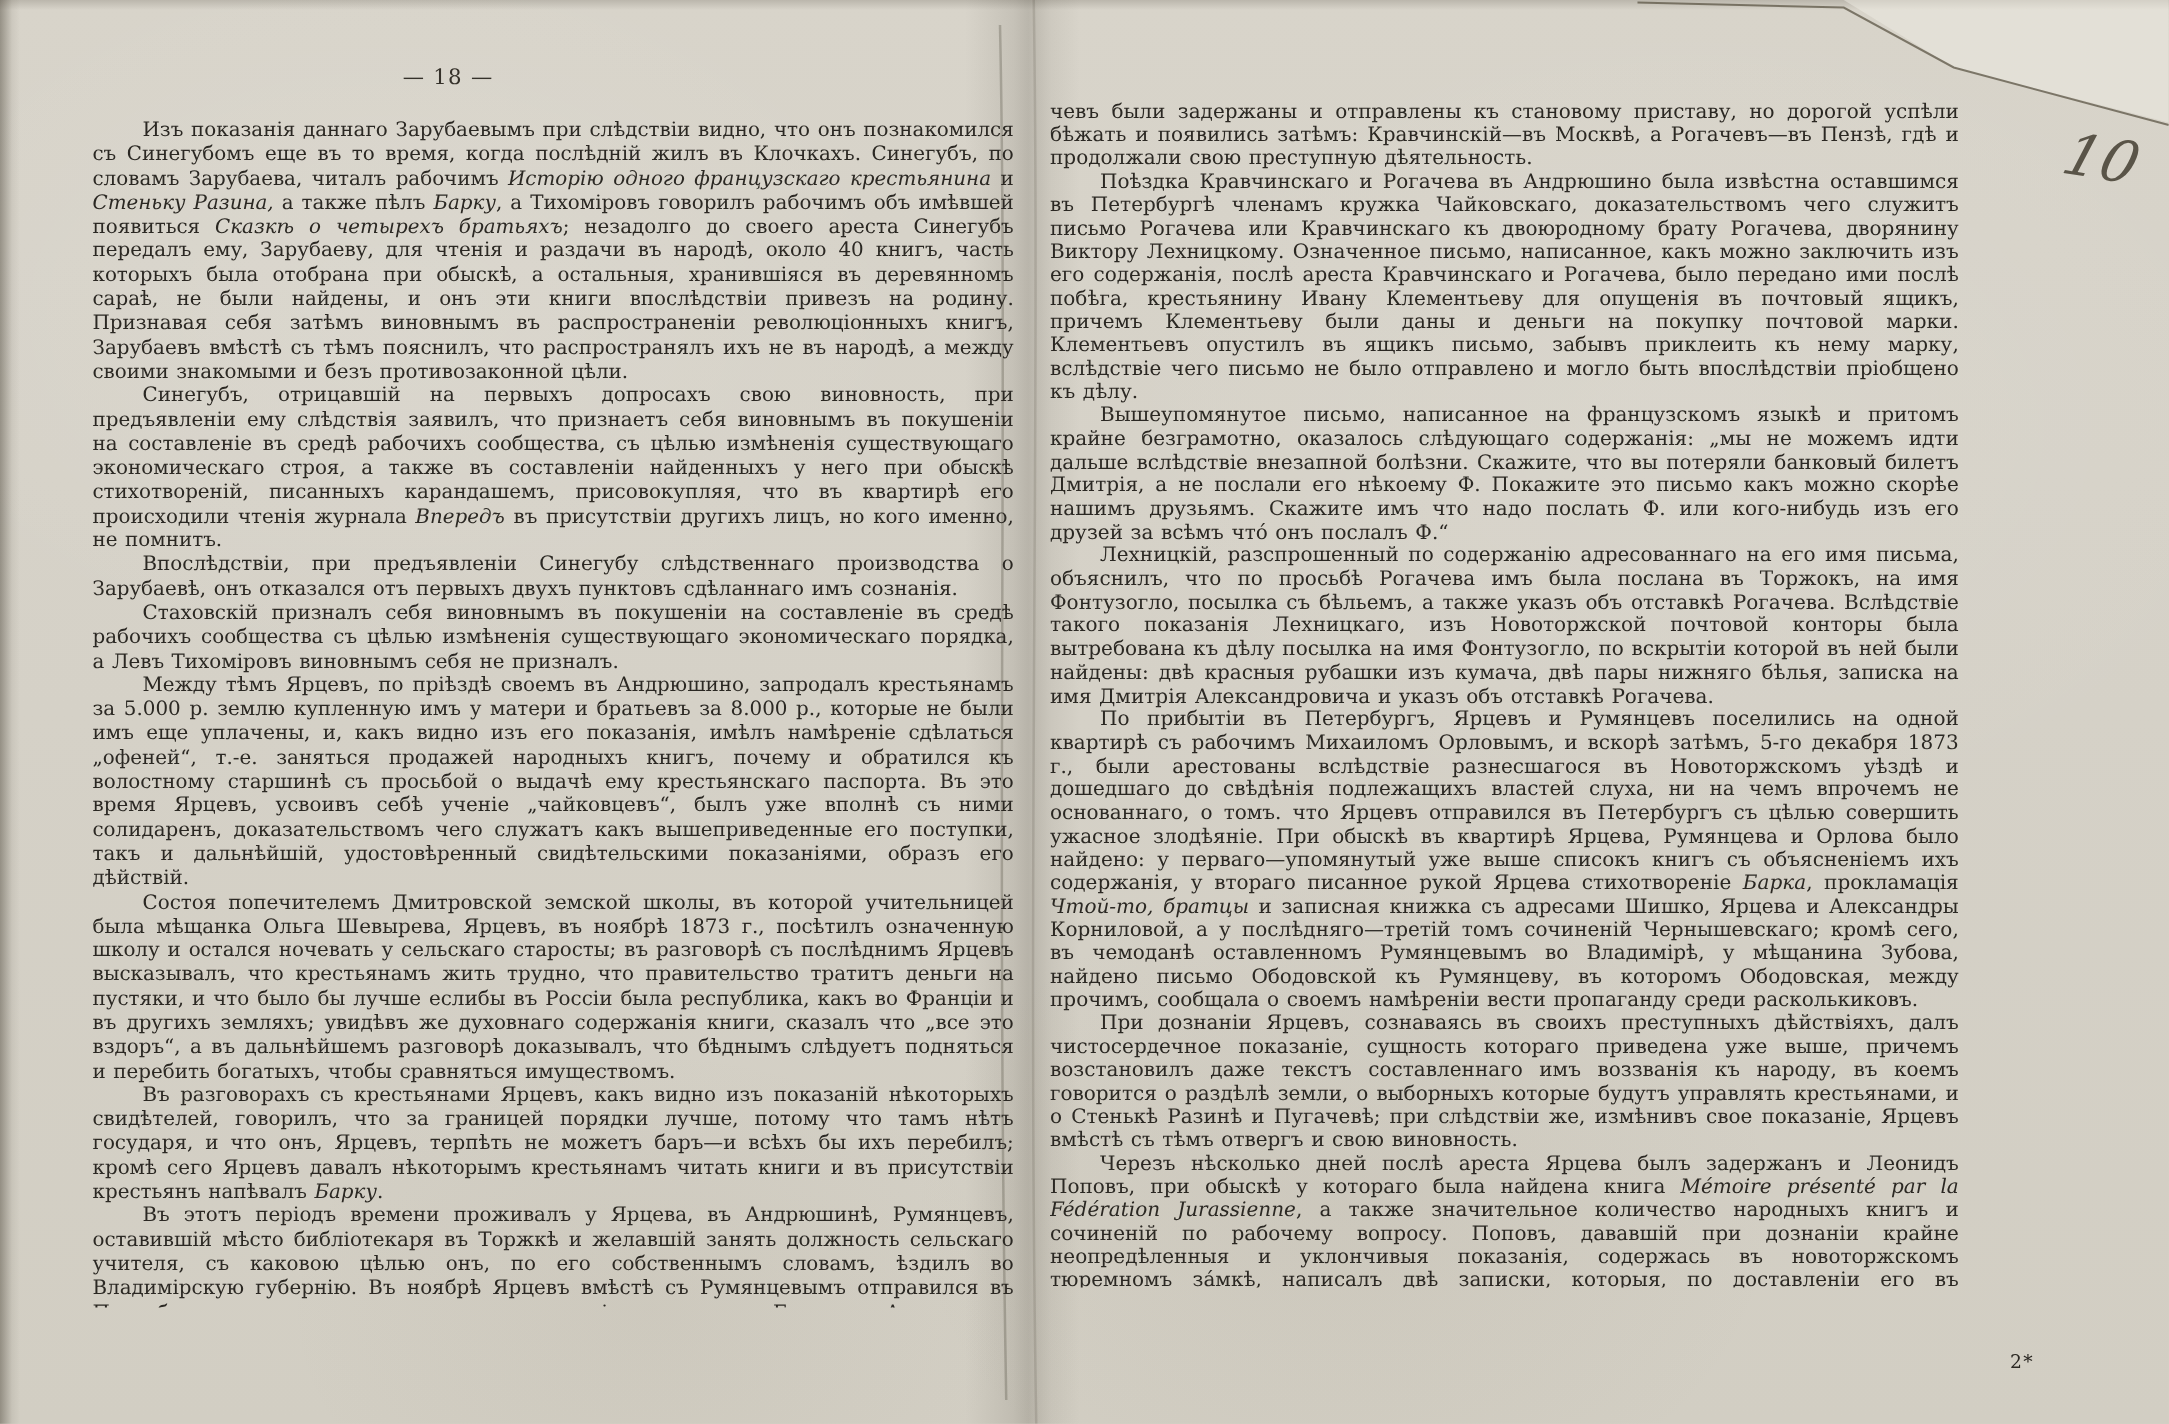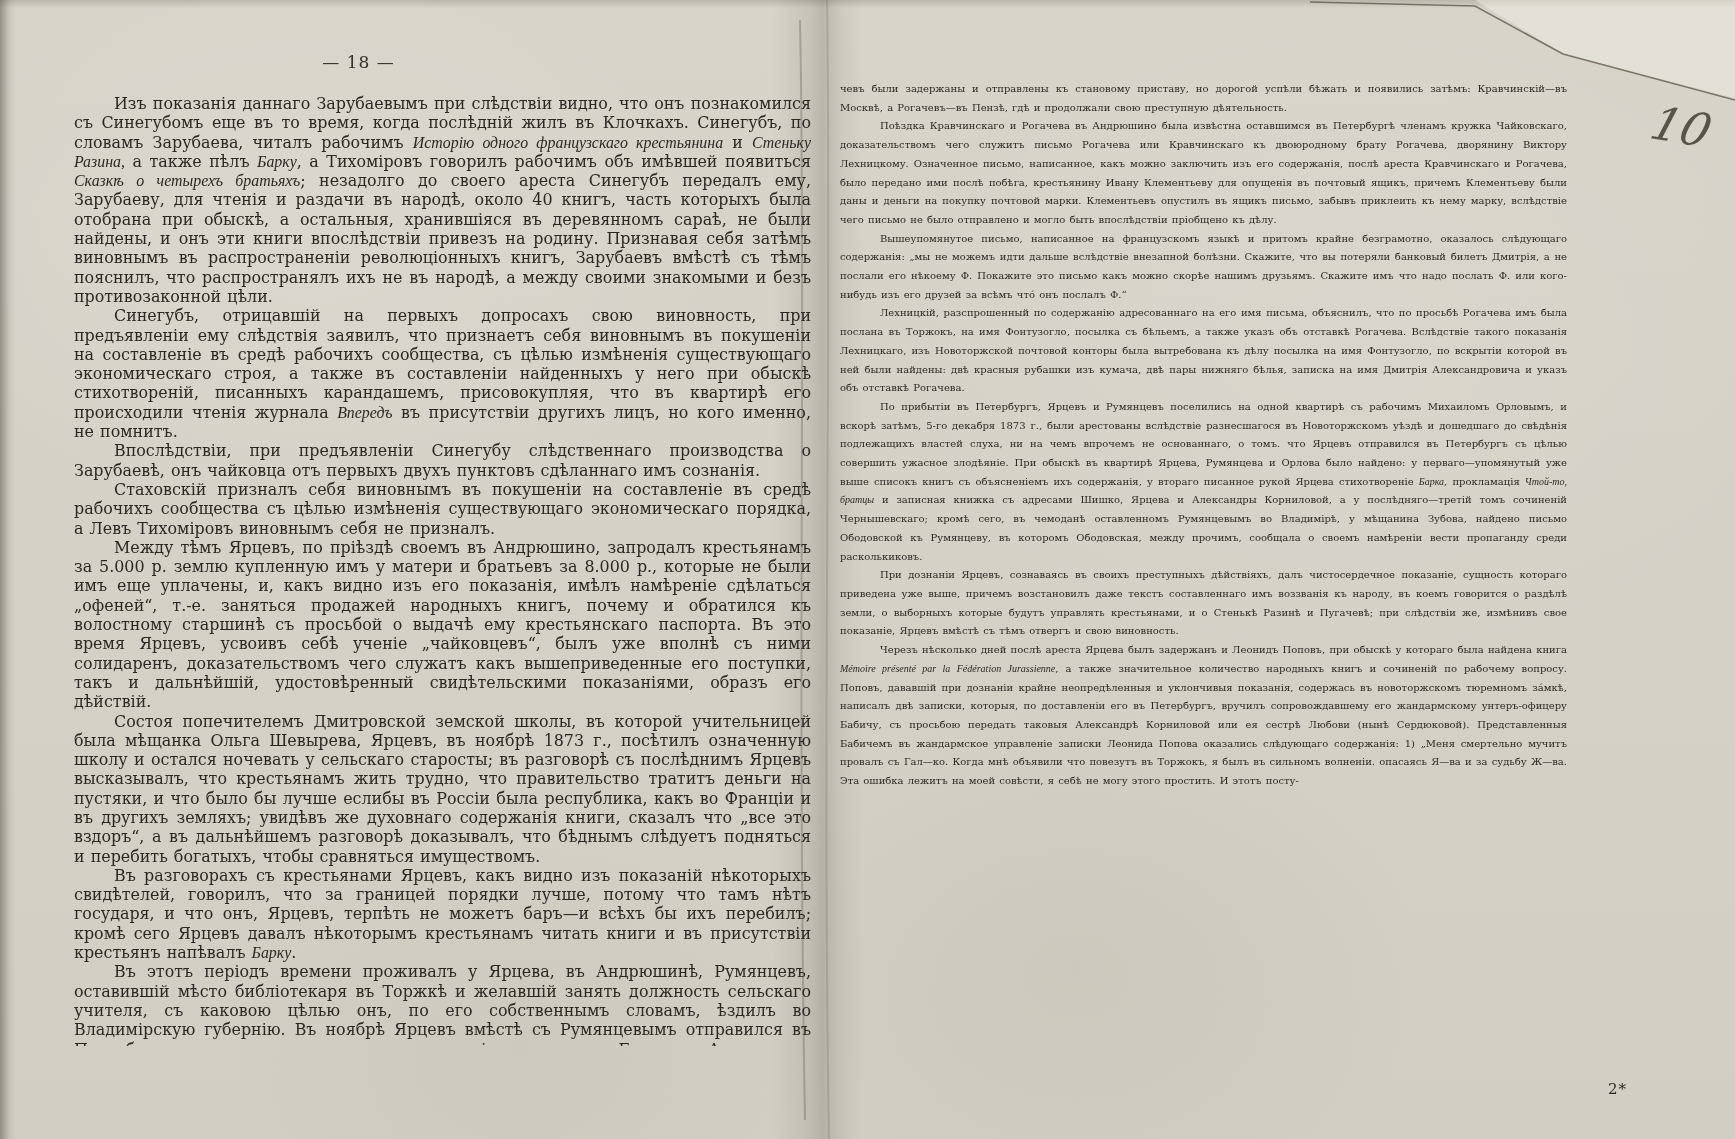--- a/index.html
+++ b/index.html
@@ -30,24 +30,24 @@
   .page .text{
     margin-top:22px;
     text-align:justify;
     overflow:hidden;
   }
   .page-18{left:74px;top:52px;width:737px;}
   .page-18 .pagenum{transform:translateX(-84px);}
   .page-18 .text{font-size:15.9px;line-height:19.3px;height:952px;}
   .page-19{left:840px;top:58px;width:727px;}
   .page-19 .pagenum{transform:translateX(-66px);}
-  .page-19 .text{font-size:10px;line-height:18.7px;height:950px;}
+  .page-19 .text{font-size:16px;line-height:18.7px;height:950px;}
   .para{margin:0;text-indent:40px;word-spacing:1px;}
   .para.noindent{text-indent:0;}
-  .it{font-style:italic;font-family:Liberation Serif, serif;}
+  .it{font-style:italic;}
 
   .hand-note{
     position:absolute;left:1652px;top:100px;
     font-size:46px;font-style:italic;color:rgba(72,66,54,0.88);
     transform:rotate(9deg) skewX(-8deg);
     font-family:"DejaVu Serif","Liberation Serif",serif;
   }
   .sig-mark{
     position:absolute;left:1608px;top:1080px;
     font-size:15px;color:#2b2823;letter-spacing:1px;
@@ -69,21 +69,21 @@
     <polygon points="1475,0 1735,0 1735,98 1563,54" fill="rgba(242,239,231,0.45)"></polygon>
     <path d="M1310,2 L1475,6 L1563,54 L1735,100" stroke="rgba(92,85,70,0.75)" stroke-width="1.6" fill="none"></path>
   </svg>
 
   <div class="page page-18">
     <div class="pagenum">— 18 —</div>
     <div class="text">
 
     <p class="para"><span>Изъ показанія даннаго Зарубаевымъ при слѣдствіи видно, что онъ познакомился съ Синегубомъ еще въ то время, когда послѣдній жилъ въ Клочкахъ. Синегубъ, по словамъ Зарубаева, читалъ рабочимъ </span><span class="it">Исторію одного французскаго крестьянина</span><span> и </span><span class="it">Стеньку Разина,</span><span> а также пѣлъ </span><span class="it">Барку</span><span>, а Тихоміровъ говорилъ рабочимъ объ имѣвшей появиться </span><span class="it">Сказкѣ о четырехъ братьяхъ</span><span>; незадолго до своего ареста Синегубъ передалъ ему, Зарубаеву, для чтенія и раздачи въ народѣ, около 40 книгъ, часть которыхъ была отобрана при обыскѣ, а остальныя, хранившіяся въ деревянномъ сараѣ, не были найдены, и онъ эти книги впослѣдствіи привезъ на родину. Признавая себя затѣмъ виновнымъ въ распространеніи революціонныхъ книгъ, Зарубаевъ вмѣстѣ съ тѣмъ пояснилъ, что распространялъ ихъ не въ народѣ, а между своими знакомыми и безъ противозаконной цѣли.</span></p>
         <p class="para"><span>Синегубъ, отрицавшій на первыхъ допросахъ свою виновность, при предъявленіи ему слѣдствія заявилъ, что признаетъ себя виновнымъ въ покушеніи на составленіе въ средѣ рабочихъ сообщества, съ цѣлью измѣненія существующаго экономическаго строя, а также въ составленіи найденныхъ у него при обыскѣ стихотвореній, писанныхъ карандашемъ, присовокупляя, что въ квартирѣ его происходили чтенія журнала </span><span class="it">Впередъ</span><span> въ присутствіи другихъ лицъ, но кого именно, не помнитъ.</span></p>
-        <p class="para"><span>Впослѣдствіи, при предъявленіи Синегубу слѣдственнаго производства о Зарубаевѣ, онъ чайковца отъ первыхъ двухъ пунктовъ сдѣланнаго имъ сознанія.</span></p>
+        <p class="para"><span>Впослѣдствіи, при предъявленіи Синегубу слѣдственнаго производства о Зарубаевѣ, онъ отказался отъ первыхъ двухъ пунктовъ сдѣланнаго имъ сознанія.</span></p>
         <p class="para"><span>Стаховскій призналъ себя виновнымъ въ покушеніи на составленіе въ средѣ рабочихъ сообщества съ цѣлью измѣненія существующаго экономическаго порядка, а Левъ Тихоміровъ виновнымъ себя не призналъ.</span></p>
         <p class="para"><span>Между тѣмъ Ярцевъ, по пріѣздѣ своемъ въ Андрюшино, запродалъ крестьянамъ за 5.000 р. землю купленную имъ у матери и братьевъ за 8.000 р., которые не были имъ еще уплачены, и, какъ видно изъ его показанія, имѣлъ намѣреніе сдѣлаться „офеней“, т.-е. заняться продажей народныхъ книгъ, почему и обратился къ волостному старшинѣ съ просьбой о выдачѣ ему крестьянскаго паспорта. Въ это время Ярцевъ, усвоивъ себѣ ученіе „чайковцевъ“, былъ уже вполнѣ съ ними солидаренъ, доказательствомъ чего служатъ какъ вышеприведенные его поступки, такъ и дальнѣйшій, удостовѣренный свидѣтельскими показаніями, образъ его дѣйствій.</span></p>
         <p class="para"><span>Состоя попечителемъ Дмитровской земской школы, въ которой учительницей была мѣщанка Ольга Шевырева, Ярцевъ, въ ноябрѣ 1873 г., посѣтилъ означенную школу и остался ночевать у сельскаго старосты; въ разговорѣ съ послѣднимъ Ярцевъ высказывалъ, что крестьянамъ жить трудно, что правительство тратитъ деньги на пустяки, и что было бы лучше еслибы въ Россіи была республика, какъ во Франціи и въ другихъ земляхъ; увидѣвъ же духовнаго содержанія книги, сказалъ что „все это вздоръ“, а въ дальнѣйшемъ разговорѣ доказывалъ, что бѣднымъ слѣдуетъ подняться и перебить богатыхъ, чтобы сравняться имуществомъ.</span></p>
         <p class="para"><span>Въ разговорахъ съ крестьянами Ярцевъ, какъ видно изъ показаній нѣкоторыхъ свидѣтелей, говорилъ, что за границей порядки лучше, потому что тамъ нѣтъ государя, и что онъ, Ярцевъ, терпѣть не можетъ баръ—и всѣхъ бы ихъ перебилъ; кромѣ сего Ярцевъ давалъ нѣкоторымъ крестьянамъ читать книги и въ присутствіи крестьянъ напѣвалъ </span><span class="it">Барку</span><span>.</span></p>
         <p class="para"><span>Въ этотъ періодъ времени проживалъ у Ярцева, въ Андрюшинѣ, Румянцевъ, оставившій мѣсто библіотекаря въ Торжкѣ и желавшій занять должность сельскаго учителя, съ каковою цѣлью онъ, по его собственнымъ словамъ, ѣздилъ во Владимірскую губернію. Въ ноябрѣ Ярцевъ вмѣстѣ съ Румянцевымъ отправился въ Петербургъ, причемъ, какъ видно изъ показанія крестьянина Емельяна Аверьянова, предъ отъѣздомъ зашли къ Аверьянову и пили у него чай, послѣ чего Ярцевъ сказалъ Румянцеву: „пиши, я продиктую имъ стихи“, и сталъ диктовать Румянцеву стихотвореніе: „Друзья пріятели свободы“. Означенные стихи впослѣдствіи представлены Аверьяновымъ жандармскому офицеру.</span></p>
       </div>
   </div>
 
   <div class="page page-19">
     <div class="text">

